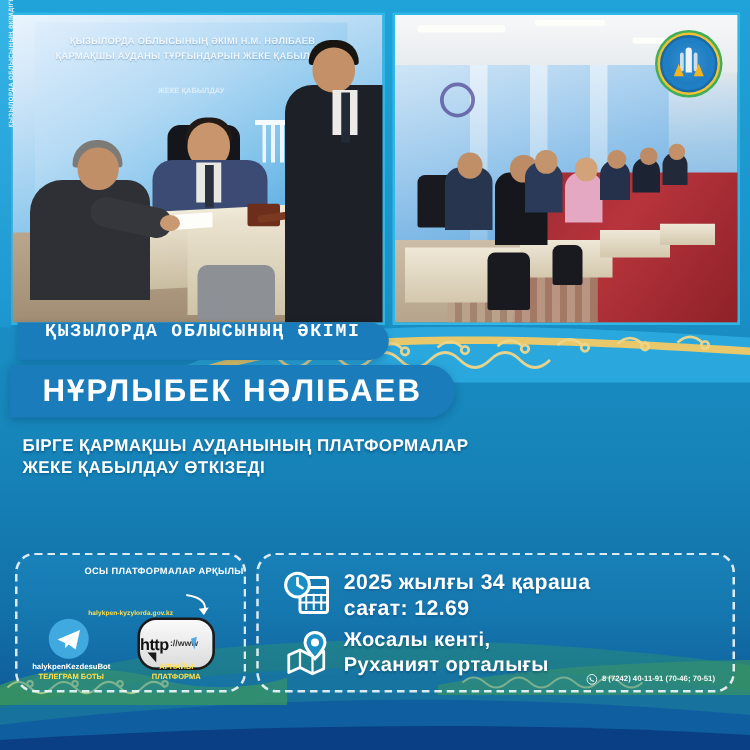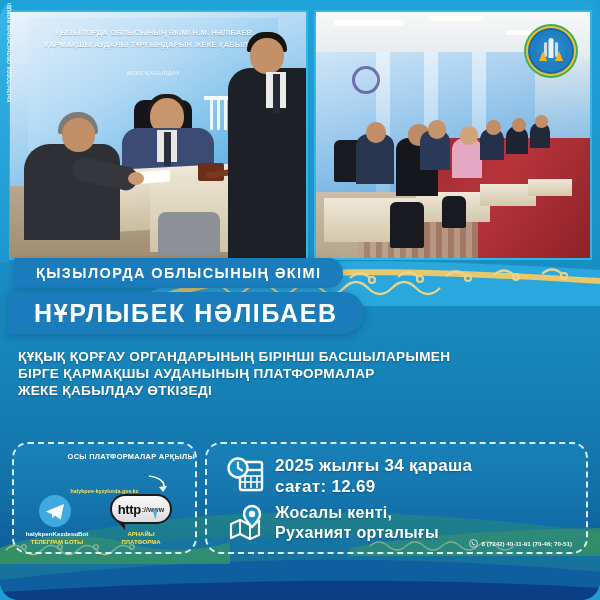--- a/index.html
+++ b/index.html
@@ -8,21 +8,20 @@
     font-family: "Liberation Sans", sans-serif;
     background: #1e9fd4;
     overflow: hidden;
   }
 
   #poster {
     position: relative;
     width: 600px; height: 600px;
     background: linear-gradient(180deg, #1fa3d8 0%, #1b93c9 35%, #1683b8 62%, #1270a8 82%, #0d4f92 100%);
     overflow: hidden;
-    border-radius: 19px;
   }
 
   
   .bg-wave {
     position: absolute; left: 0; right: 0; bottom: 0; height: 120px;
     overflow: hidden; pointer-events: none;
   }
   .bg-wave svg { display:block; width: 600px; height: 120px; }
 
   
@@ -165,24 +164,25 @@
     position:absolute; left:-34px; top:56px; width:86px;
     transform: rotate(-90deg);
     font-size:5px; font-weight:bold; color:#ffffff; opacity:.85;
     letter-spacing:.3px; white-space:nowrap;
   }
 
   
   .bar-title{
     position:absolute; left:14px; top:258px;
     height:30px; padding:0 22px;
-    display:flex; align-items:center;
+    display:flex; align-items:flex-start;
     background:#1a7cba;
     border-radius:0 16px 16px 0;
     box-shadow: 0 2px 6px rgba(0,40,80,.25);
+    font-family: Liberation Mono, monospace;
   }
   .bar-title span{
     color:#ffffff; font-weight:bold; font-size:14.5px; letter-spacing:1.4px;
   }
   .bar-name{
     position:absolute; left:8px; top:292px;
     height:42px; padding:0 26px;
     display:flex; align-items:center;
     background:#1a7cba;
     border-radius:0 22px 22px 0;
@@ -223,24 +223,24 @@
 
   .url-mini{
     position:absolute; left:50%; top:44px; transform:translateX(-50%);
     font-size:5.2px; font-weight:bold; color:#ffe14d; white-space:nowrap;
     letter-spacing:.1px;
   }
   .tg-icon{
     position:absolute; left:24px; top:50px; width:34px; height:34px;
   }
   .http-badge{
-    position:absolute; left:96px; top:50px; width:62px; height:30px;
+    position:absolute; left:96px; top:50px; width:62px; height:42px;
     background:linear-gradient(180deg,#fafafa,#dcdcdc);
     border:2px solid #1b1b1b; border-radius:15px;
-    display:flex; align-items:center; justify-content:center;
+    display:flex; align-items:center; justify-content:flex-start;
   }
   .http-badge .ht{font-size:13px; font-weight:bold; color:#111; letter-spacing:-.4px;}
   .http-badge .hw{font-size:7px; font-weight:bold; color:#333; margin-left:1px;}
   .http-tail{position:absolute; left:104px; top:78px; width:0;height:0;
     border-left:7px solid transparent;border-right:0 solid transparent;border-top:8px solid #1b1b1b;}
   .cursor-ic{position:absolute; left:140px; top:66px; width:0;height:0;
     border-left:5px solid #4ea9e8; border-bottom:9px solid transparent; transform:rotate(-18deg);}
 
   .lbl-tg{
     position:absolute; left:4px; top:86px; width:78px; text-align:center;
@@ -418,21 +418,20 @@
 
   <div class="bar-title">
     <span>ҚЫЗЫЛОРДА ОБЛЫСЫНЫҢ ӘКІМІ</span>
   </div>
 
   <div class="bar-name">
     <span>НҰРЛЫБЕК НӘЛІБАЕВ</span>
   </div>
 
   <div class="body-text">
-    <div>ҚҰҚЫҚ ҚОРҒАУ ОРГАНДАРЫНЫҢ БІРІНШІ БАСШЫЛАРЫМЕН</div>
     <div>БІРГЕ ҚАРМАҚШЫ АУДАНЫНЫҢ ПЛАТФОРМАЛАР</div>
     <div>ЖЕКЕ ҚАБЫЛДАУ ӨТКІЗЕДІ</div>
   </div>
 
   <div class="green-orn">
     <svg width="230" height="34" viewBox="0 0 230 34">
       <path d="M0,18 C40,2 90,2 130,14 C160,22 200,22 230,12 L230,34 L0,34 Z" fill="#3f9a5a" opacity=".8"></path>
       <g fill="none" stroke="#cfe08a" stroke-width="1.6" opacity=".85">
         <path d="M6,20 q9,-9 18,0 q9,9 18,0 q9,-9 18,0 q9,9 18,0 q9,-9 18,0 q9,9 18,0 q9,-9 18,0"></path>
         <circle cx="24" cy="17" r="2.2"></circle>

